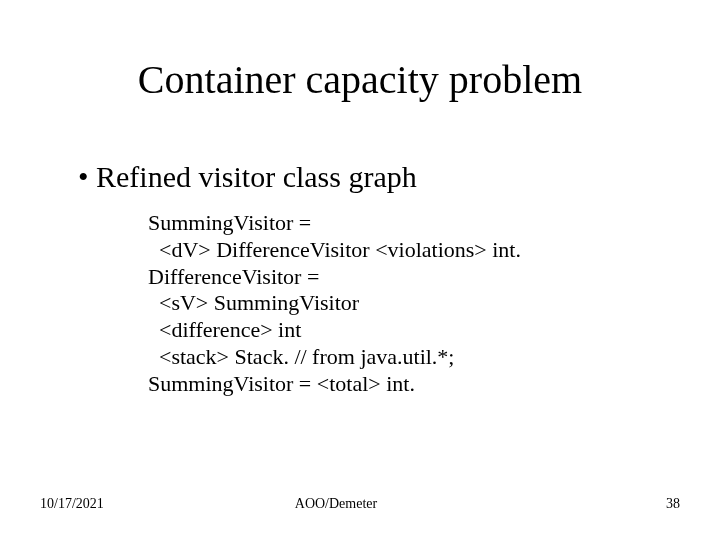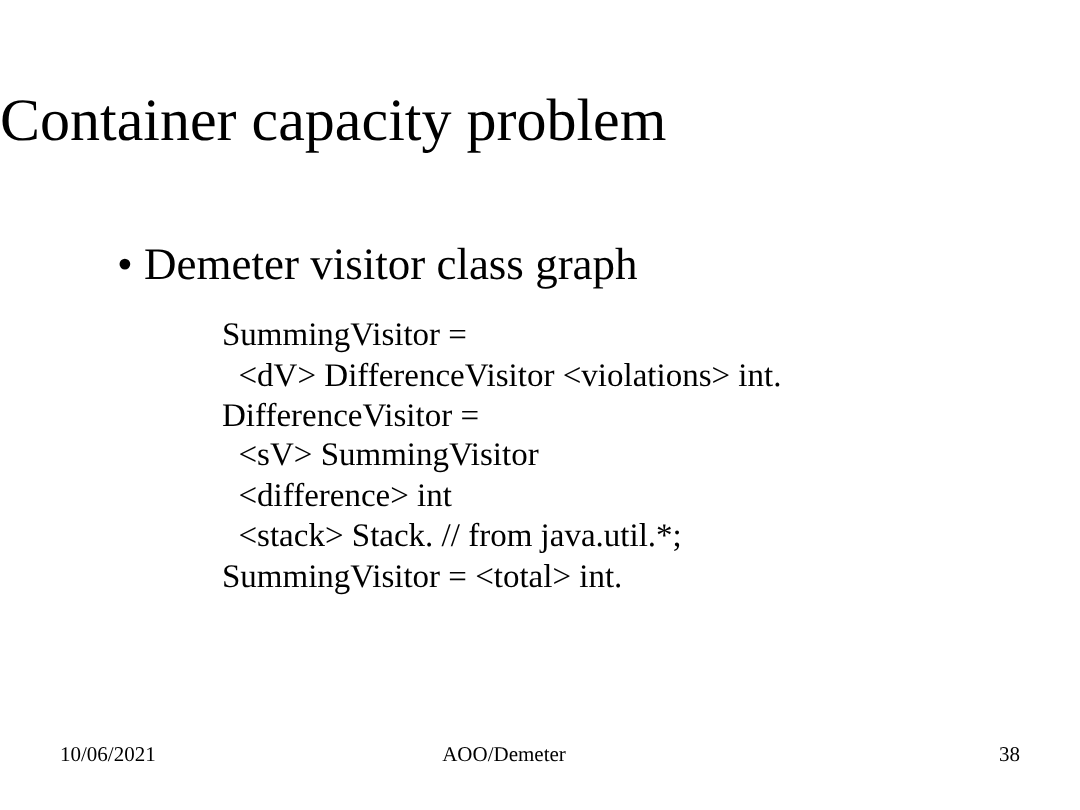--- a/index.html
+++ b/index.html
@@ -16,20 +16,21 @@
     position: relative;
     width: 720px;
     height: 540px;
     box-sizing: border-box;
   }
   .title {
     position: absolute;
     top: 56px;
     left: 0;
     width: 720px;
+    text-align: center;
     font-size: 40px;
     font-weight: 400;
   }
   .bullet-row {
     position: absolute;
     top: 160px;
     left: 78px;
     font-size: 30px;
   }
   .bullet-dot {
@@ -67,28 +68,28 @@
   }
 </style>
 </head>
 <body>
 
 <div class="slide">
 
   <div class="title">Container capacity problem</div>
 
   <div class="bullet-row">
-    <span class="bullet-dot">•</span><span>Demeter visitor class graph</span>
+    <span class="bullet-dot">•</span><span>Refined visitor class graph</span>
   </div>
 
   <div class="code-block"><span>SummingVisitor =</span>
 <span>  &lt;dV&gt; DifferenceVisitor &lt;violations&gt; int.</span>
 <span>DifferenceVisitor =</span>
 <span>  &lt;sV&gt; SummingVisitor</span>
 <span>  &lt;difference&gt; int</span>
 <span>  &lt;stack&gt; Stack. // from java.util.*;</span>
 <span>SummingVisitor = &lt;total&gt; int.</span></div>
 
-  <div class="footer-date">10/06/2021</div>
+  <div class="footer-date">10/17/2021</div>
   <div class="footer-center">AOO/Demeter</div>
   <div class="footer-page">38</div>
 
 </div>
 
 </body></html>

